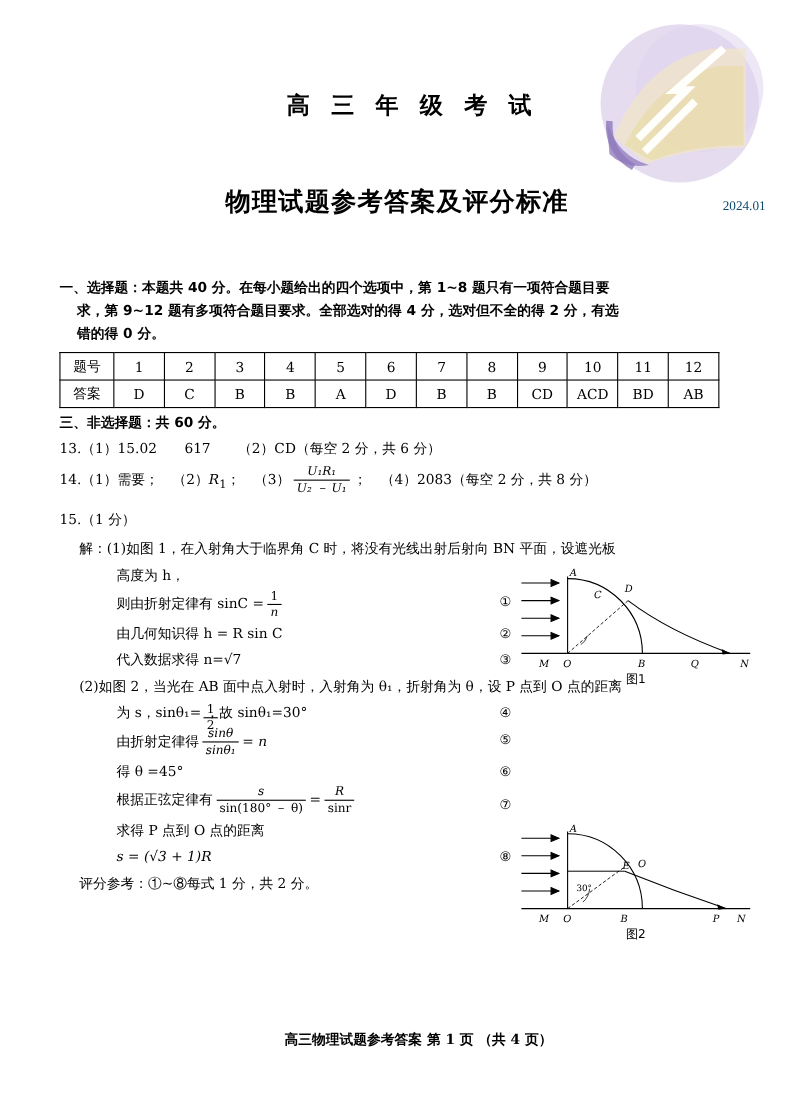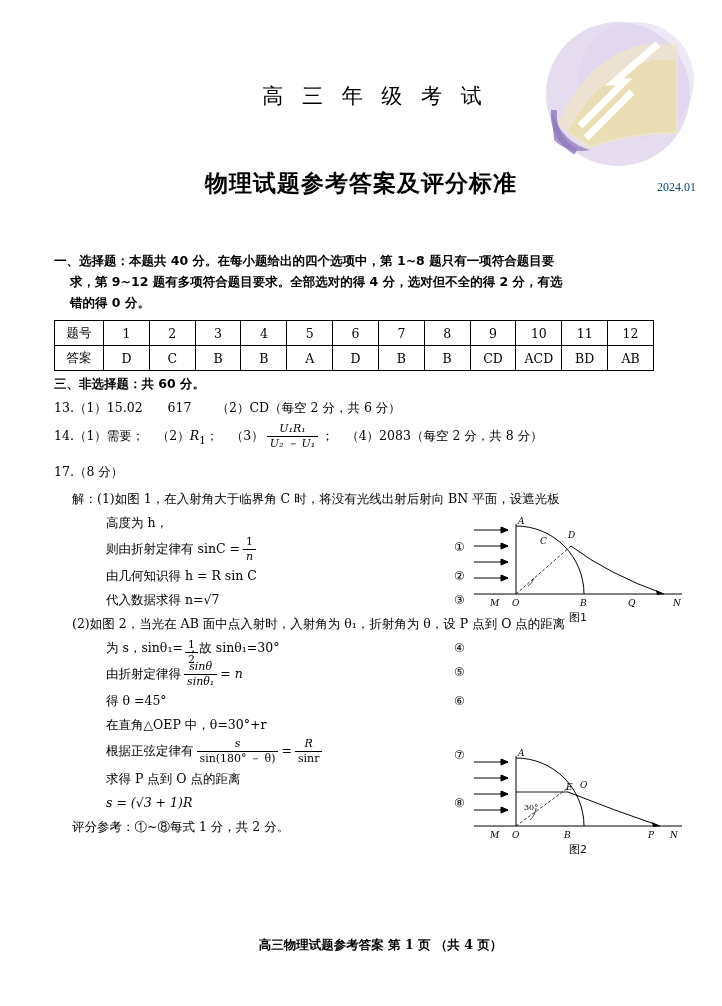--- a/index.html
+++ b/index.html
@@ -15,21 +15,21 @@
 
   
   .logo{
     position:absolute;right:14px;top:14px;width:180px;height:180px;
     pointer-events:none;
   }
 
   .title1{
     position:absolute;left:0;right:0;top:82px;text-align:center;
     font-family:"DejaVu Serif","Liberation Serif",serif;
-    font-size:21px;font-weight:normal;letter-spacing:6px;margin-left:28px;
+    font-size:21px;font-weight:bold;letter-spacing:6px;margin-left:28px;
   }
   .title2{
     position:absolute;left:0;right:0;top:168px;text-align:center;
     font-family:"DejaVu Serif","Liberation Serif",serif;
     font-size:23px;font-weight:bold;letter-spacing:1px;
   }
   .date{
     position:absolute;right:26px;top:180px;font-size:12px;color:#0c4a6e;
     font-family:"Liberation Serif",serif;
   }
@@ -145,21 +145,21 @@
       </table>
 
     <div class="sec2">三、非选择题：共 60 分。</div>
 
     <div class="q">13.（1）15.02　　617　　（2）CD（每空 2 分，共 6 分）</div>
 
     <div class="q">
       <span>14.（1）需要；　（2）</span><span class="ital">R</span><sub>1</sub><span>；　（3）</span><span class="frac"><span class="num ital">U₁R₁</span><span class="den ital">U₂ － U₁</span></span><span>；　（4）2083（每空 2 分，共 8 分）</span>
     </div>
 
-    <div class="q" style="margin-top:8px">17.（8 分）</div>
+    <div class="q" style="margin-top:8px">15.（1 分）</div>
 
     <div class="solution">
 
       <div class="row ind1">
         <span>解：(1)如图 1，在入射角大于临界角 C 时，将没有光线出射后射向 BN 平面，设遮光板</span>
       </div>
 
       <div class="row ind2">
         <span>高度为 h，</span>
       </div>
@@ -195,23 +195,20 @@
       <div class="row ind2">
         <span>由折射定律得</span><span class="frac"><span class="num ital">sinθ</span><span class="den ital">sinθ₁</span></span><span class="ital">= n</span>
         <span class="tag">⑤</span>
       </div>
 
       <div class="row ind2">
         <span>得 θ =45°</span>
         <span class="tag">⑥</span>
       </div>
 
-      <div class="row ind2">
-        <span>在直角△OEP 中，θ=30°+r</span>
-      </div>
 
       <div class="row ind2" style="height:30px">
         <span>根据正弦定律有</span><span class="frac"><span class="num ital">s</span><span class="den">sin(180° － θ)</span></span><span>=</span><span class="frac"><span class="num ital">R</span><span class="den">sinr</span></span>
         <span class="tag" style="top:6px">⑦</span>
       </div>
 
       <div class="row ind2">
         <span>求得 P 点到 O 点的距离</span>
       </div>
 

